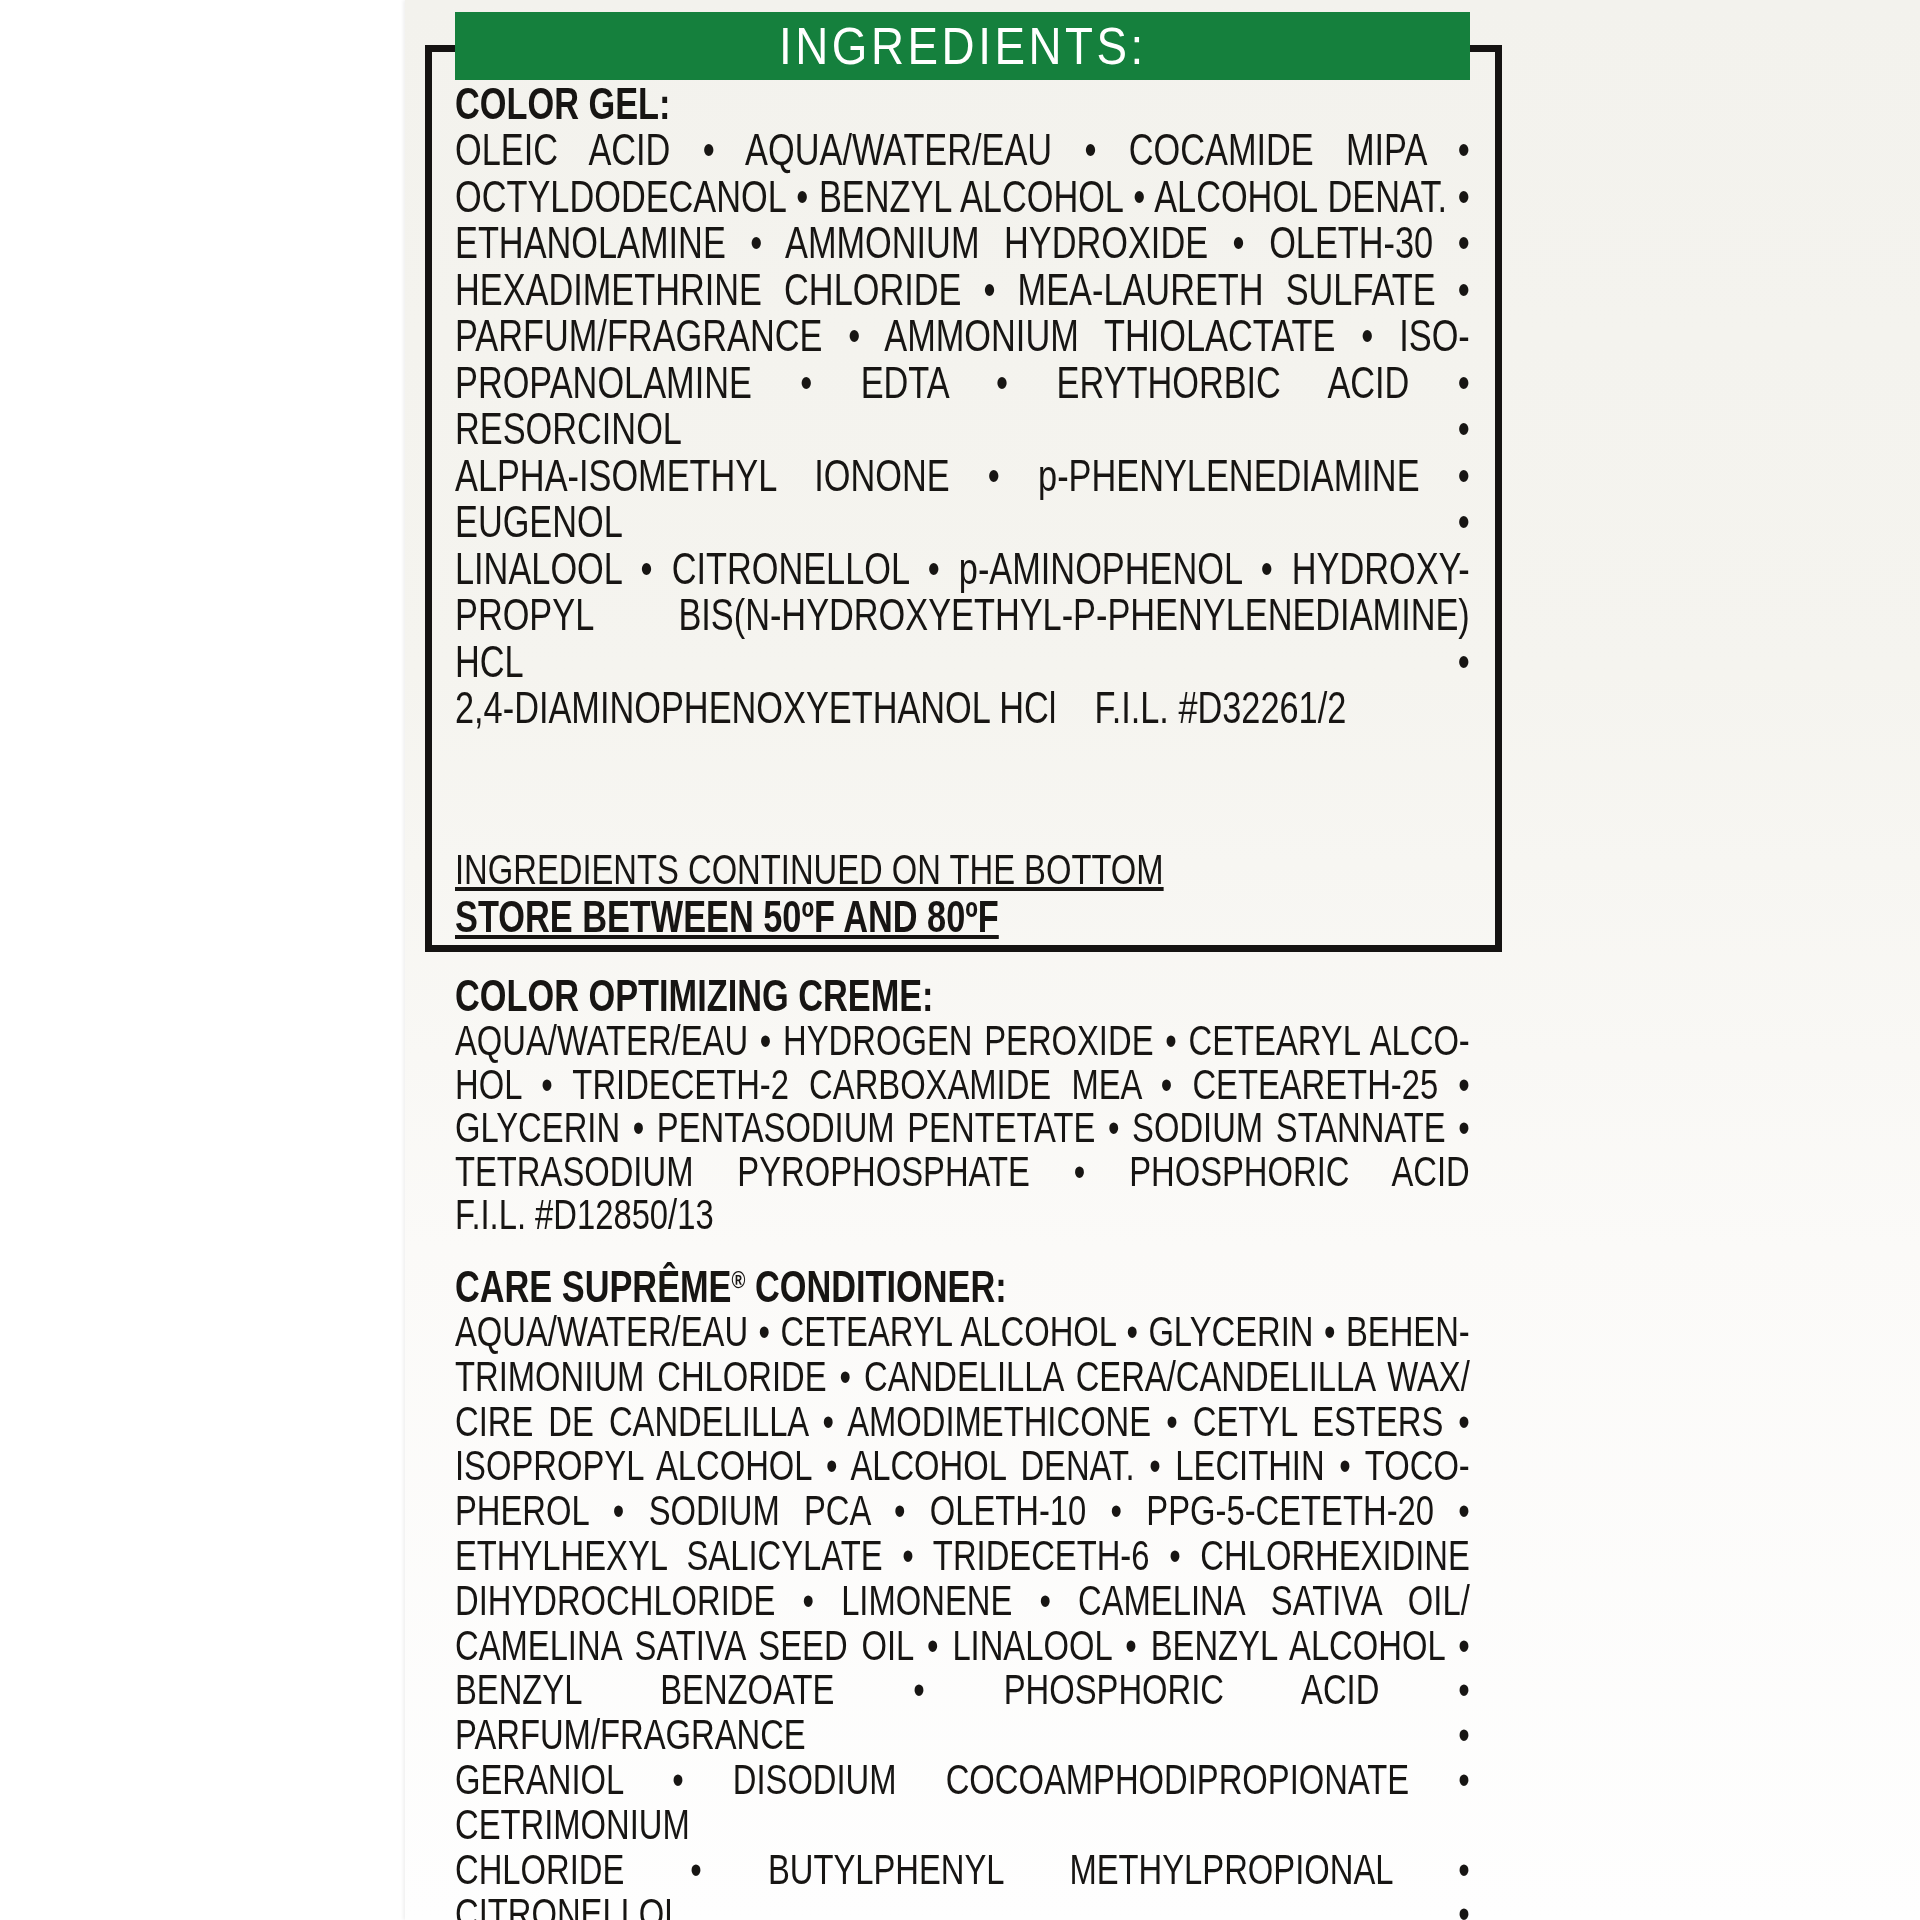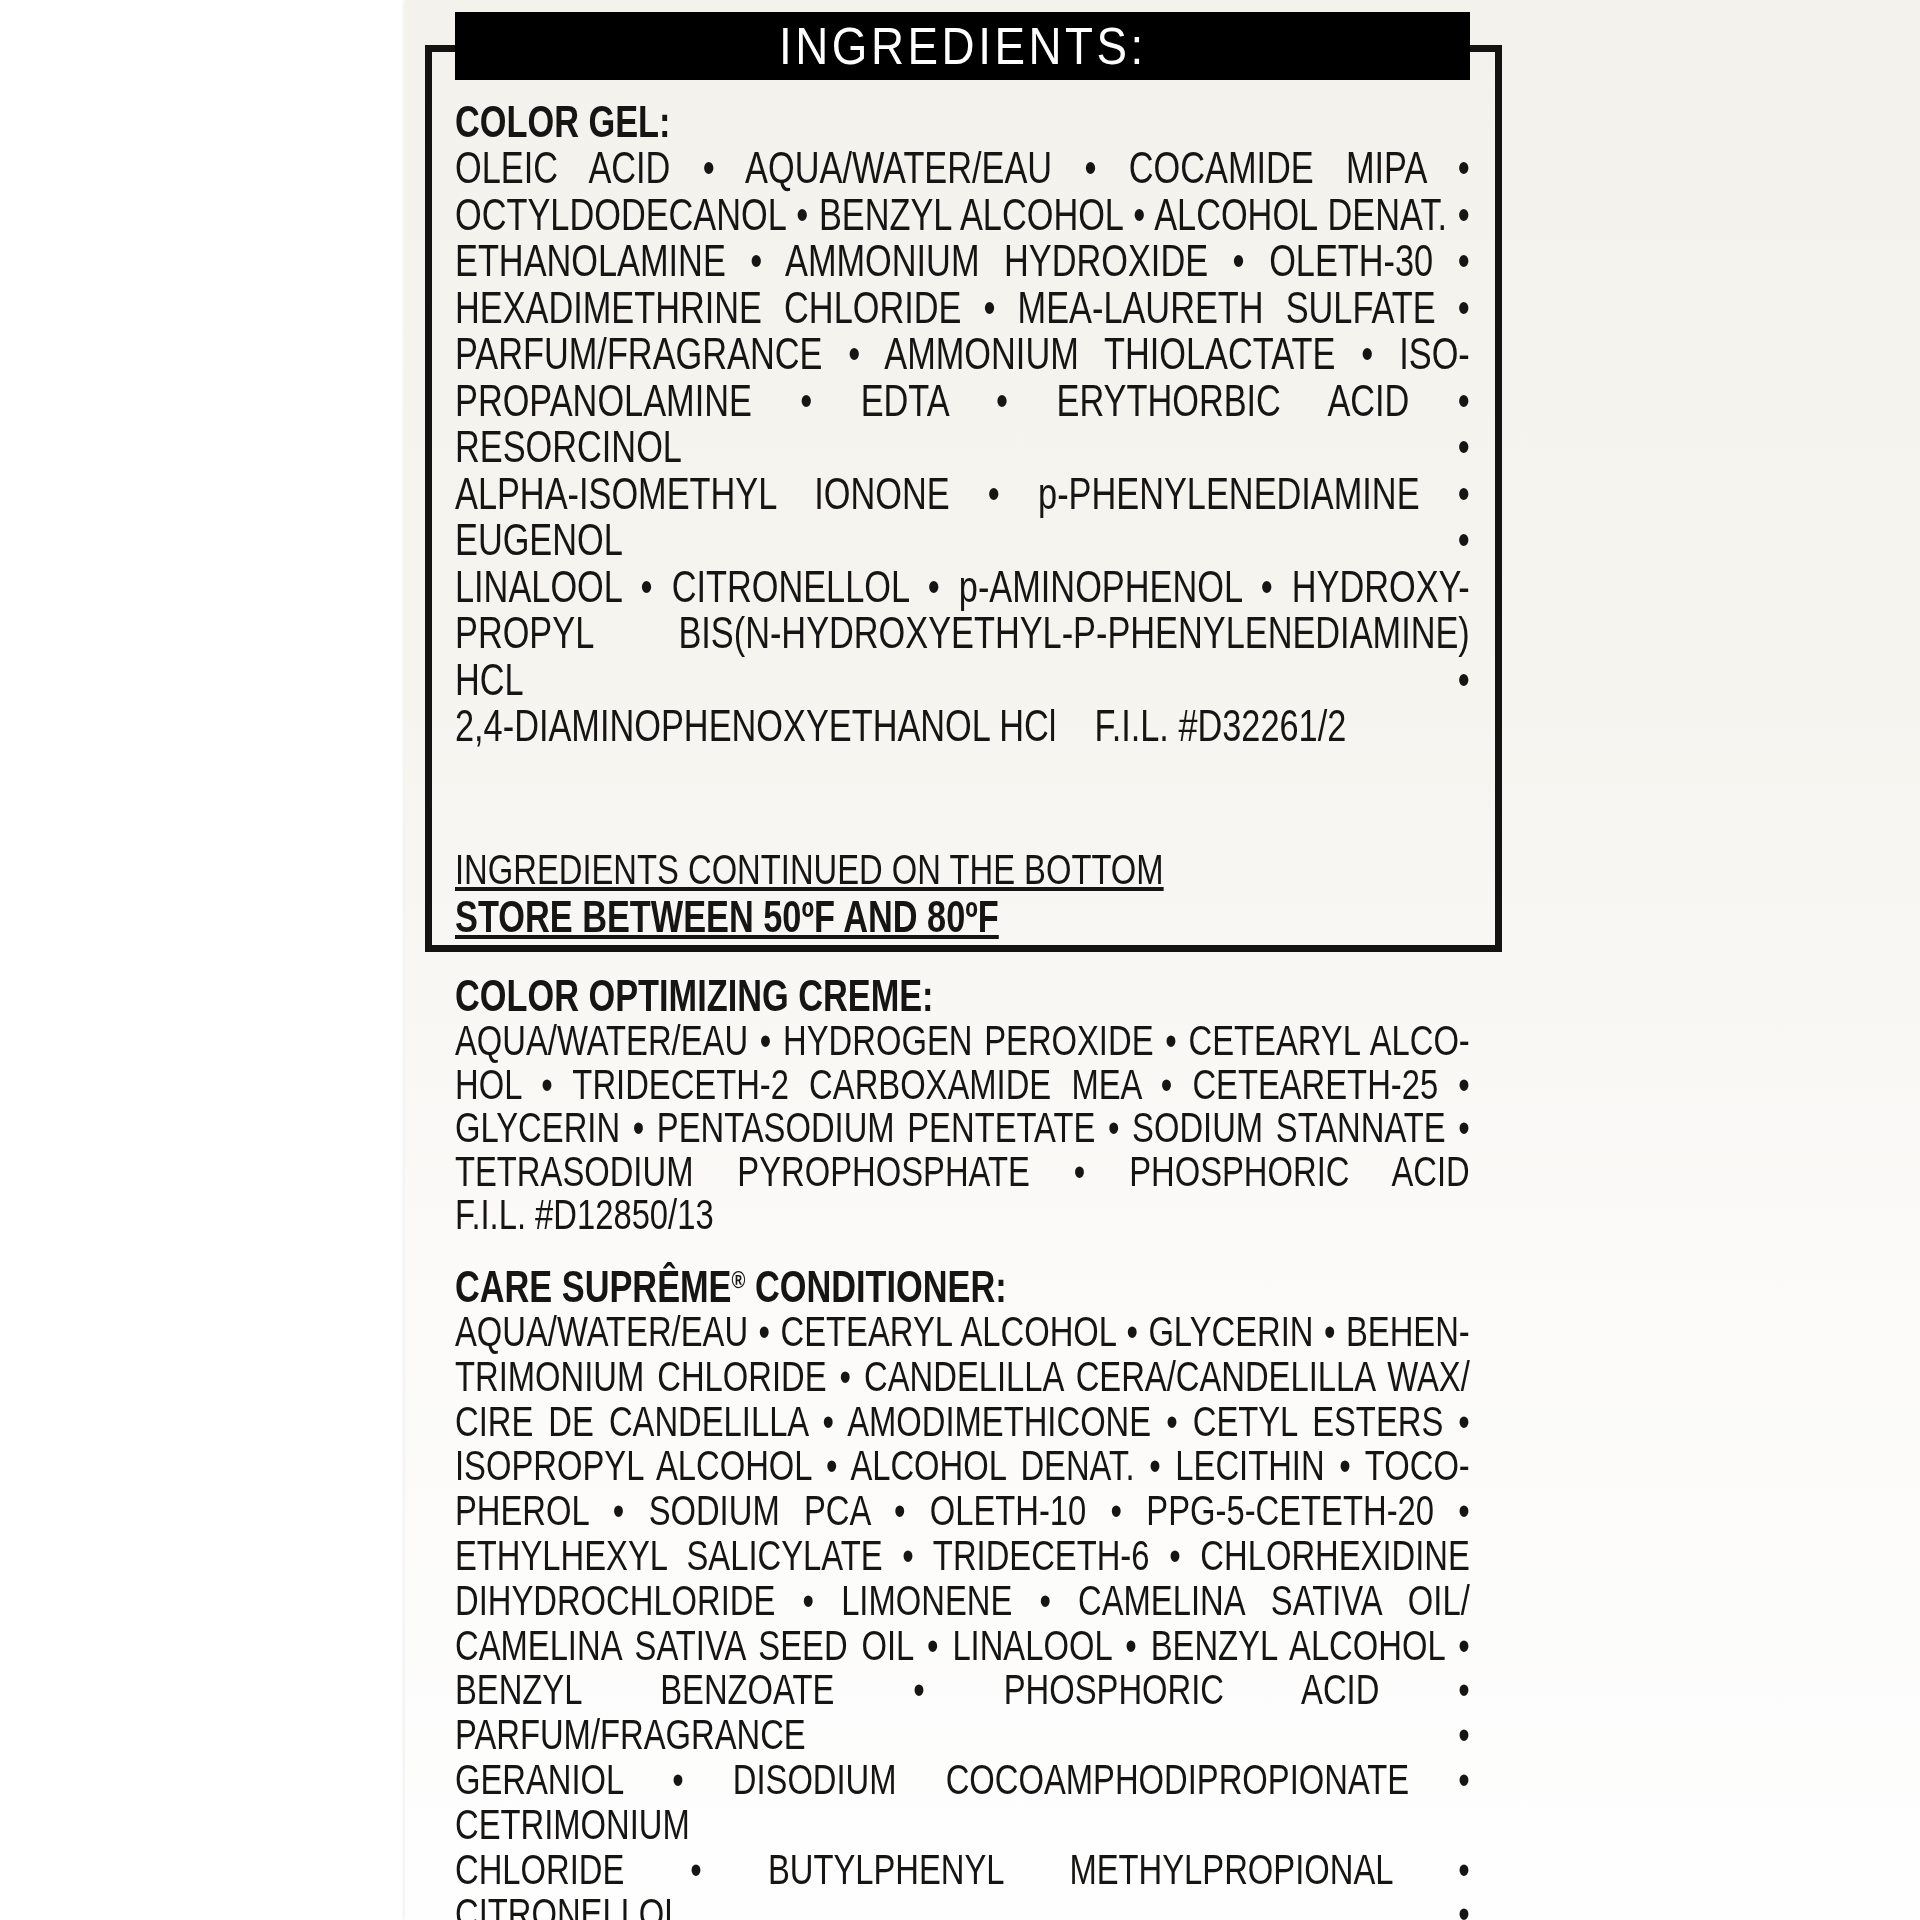--- a/index.html
+++ b/index.html
@@ -36,21 +36,21 @@
     box-sizing: border-box;
     background: transparent;
   }
   
   .header-bar {
     position: absolute;
     left: 455px;
     top: 12px;
     width: 1015px;
     height: 68px;
-    background: #000000;
+    background: #15803d;
     display: flex;
     align-items: center;
     justify-content: center;
     z-index: 3;
   }
   .header-bar .title {
     color: #ffffff;
     font-size: 52px;
     font-weight: 400;
     letter-spacing: 4px;
@@ -106,21 +106,21 @@
 <body>
 
 <div class="label-panel"></div>
 
 <div class="ingredients-box"></div>
 
 <div class="header-bar">
   <div class="title">INGREDIENTS:</div>
 </div>
 
-<div class="section" style="top: 98px;">
+<div class="section" style="top: 80px;">
   <div class="cond">
     <div class="sec-heading">COLOR GEL:</div>
     <div class="gel-lines">
       <div class="line">OLEIC ACID • AQUA/WATER/EAU • COCAMIDE MIPA •</div>
       <div class="line">OCTYLDODECANOL • BENZYL ALCOHOL • ALCOHOL DENAT. •</div>
       <div class="line">ETHANOLAMINE • AMMONIUM HYDROXIDE • OLETH-30 •</div>
       <div class="line">HEXADIMETHRINE CHLORIDE • MEA-LAURETH SULFATE •</div>
       <div class="line">PARFUM/FRAGRANCE • AMMONIUM THIOLACTATE • ISO-</div>
       <div class="line">PROPANOLAMINE • EDTA • ERYTHORBIC ACID • RESORCINOL •</div>
       <div class="line">ALPHA-ISOMETHYL IONONE • p-PHENYLENEDIAMINE • EUGENOL •</div>

